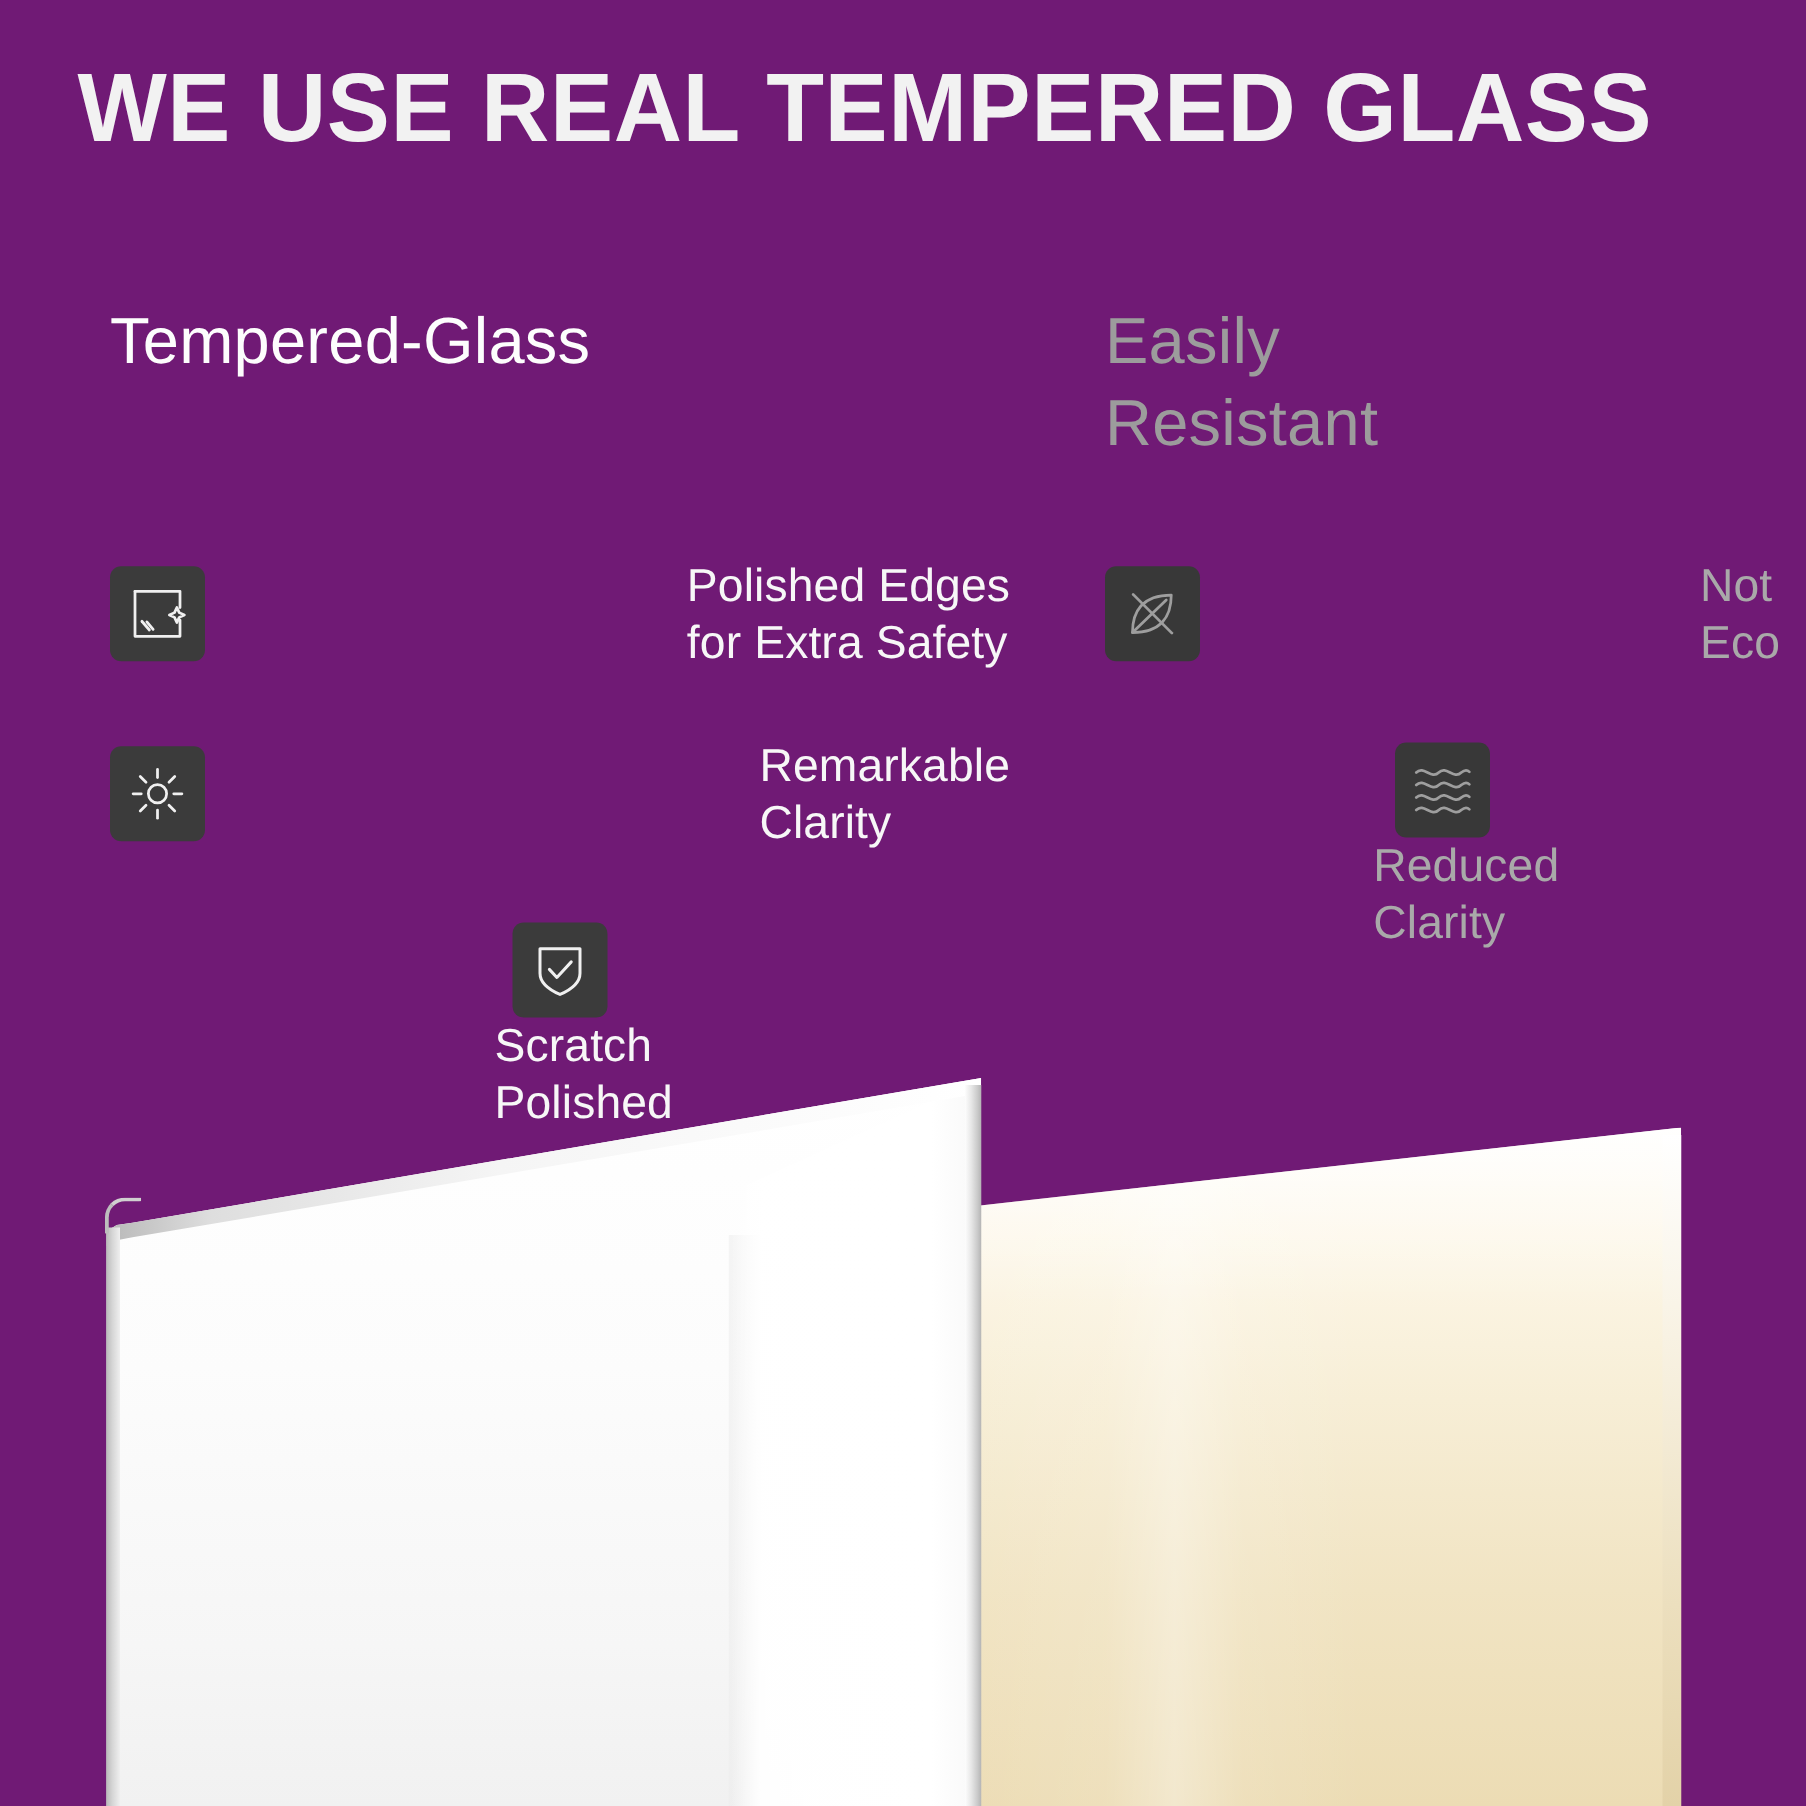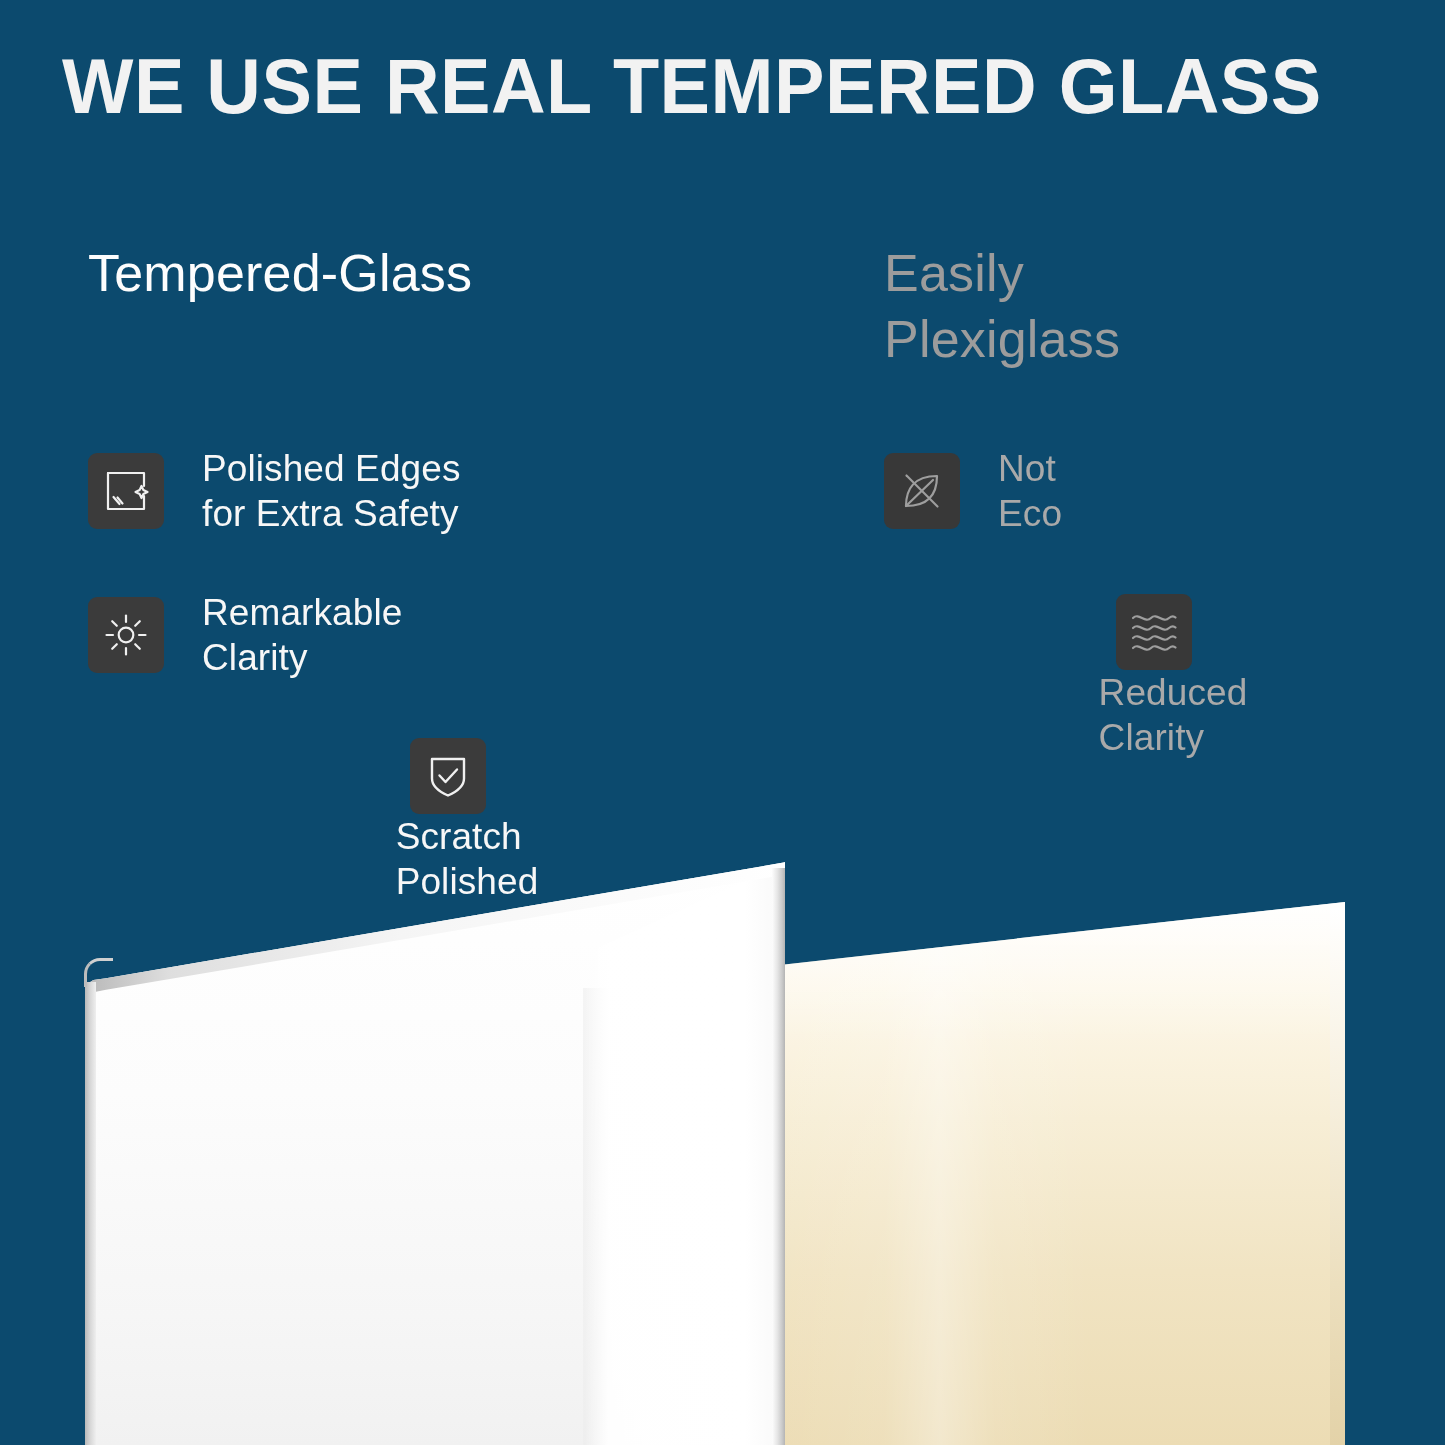--- a/index.html
+++ b/index.html
@@ -4,21 +4,21 @@
 <style>
   html, body {
     margin: 0;
     padding: 0;
     background: #1e1e1e;
   }
   #page {
     position: relative;
     width: 1445px;
     height: 1445px;
-    background: #0c4a6e;
+    background: #701a75;
     overflow: hidden;
     font-family: "Liberation Sans", sans-serif;
     -webkit-font-smoothing: antialiased;
   }
 
   
   .title {
     position: absolute;
     left: 62px;
     top: 38px;
@@ -54,20 +54,21 @@
   .col-right .col-heading { color: #9c9c9c; }
   .col-heading .ln { display: block; }
 
   
   .features { position: absolute; top: 210px; left: 0; width: 100%; }
   .feature {
     display: flex;
     align-items: center;
     height: 82px;
     margin-bottom: 62px;
+    justify-content: space-between;
   }
   .feature:last-child { margin-bottom: 0; flex-direction: column; }
 
   .icon-tile {
     flex: 0 0 auto;
     width: 76px;
     height: 76px;
     border-radius: 9px;
     background: #3b3b3b;
     display: flex;
@@ -293,21 +294,21 @@
           <span class="ln">Polished</span>
         </span>
       </div>
 
     </div>
   </div>
 
   <div class="col col-right">
     <h2 class="col-heading">
       <span class="ln">Easily</span>
-      <span class="ln">Plexiglass</span>
+      <span class="ln">Resistant</span>
     </h2>
 
     <div class="features">
 
       <div class="feature">
         <span class="icon-tile">
           <svg width="46" height="46" viewBox="0 0 46 46" fill="none" stroke="#9e9e9e" stroke-width="2.2" stroke-linecap="round" stroke-linejoin="round">
             <path d="M38 8 C38 25 30 38 7 38 C7 21 15 8 38 8 Z"></path>
             <path d="M7 38 L34 12"></path>
             <path d="M7.5 7.5 L38.5 38.5"></path>

